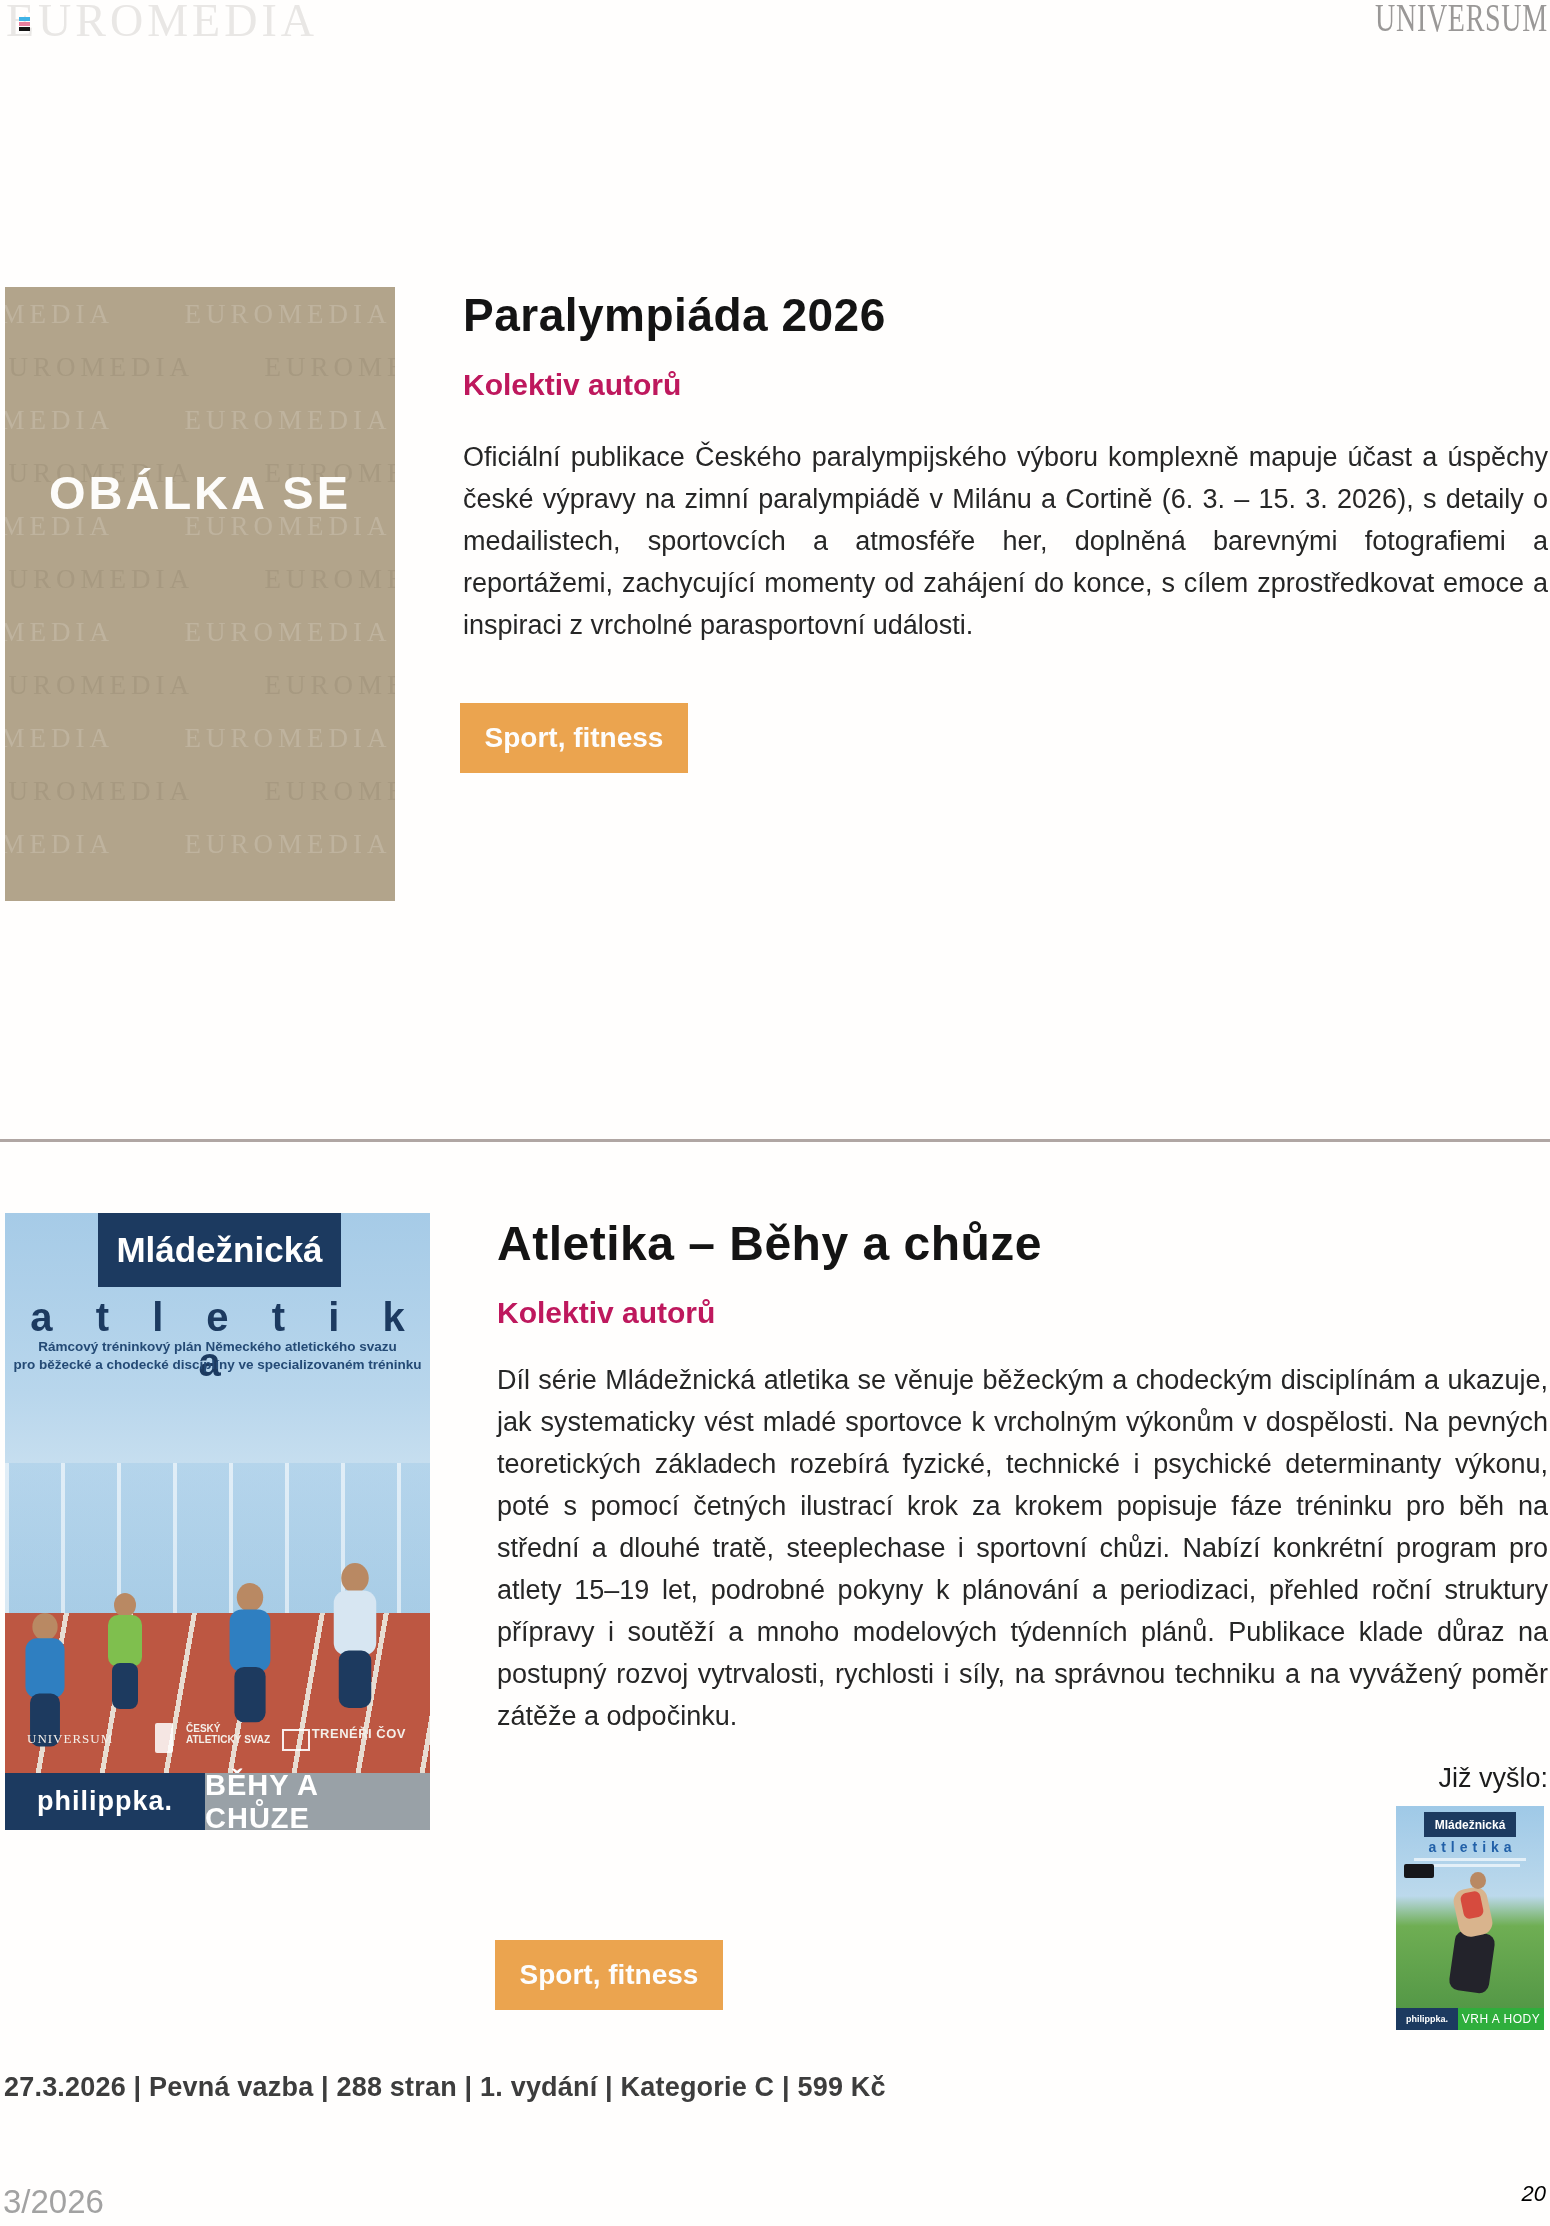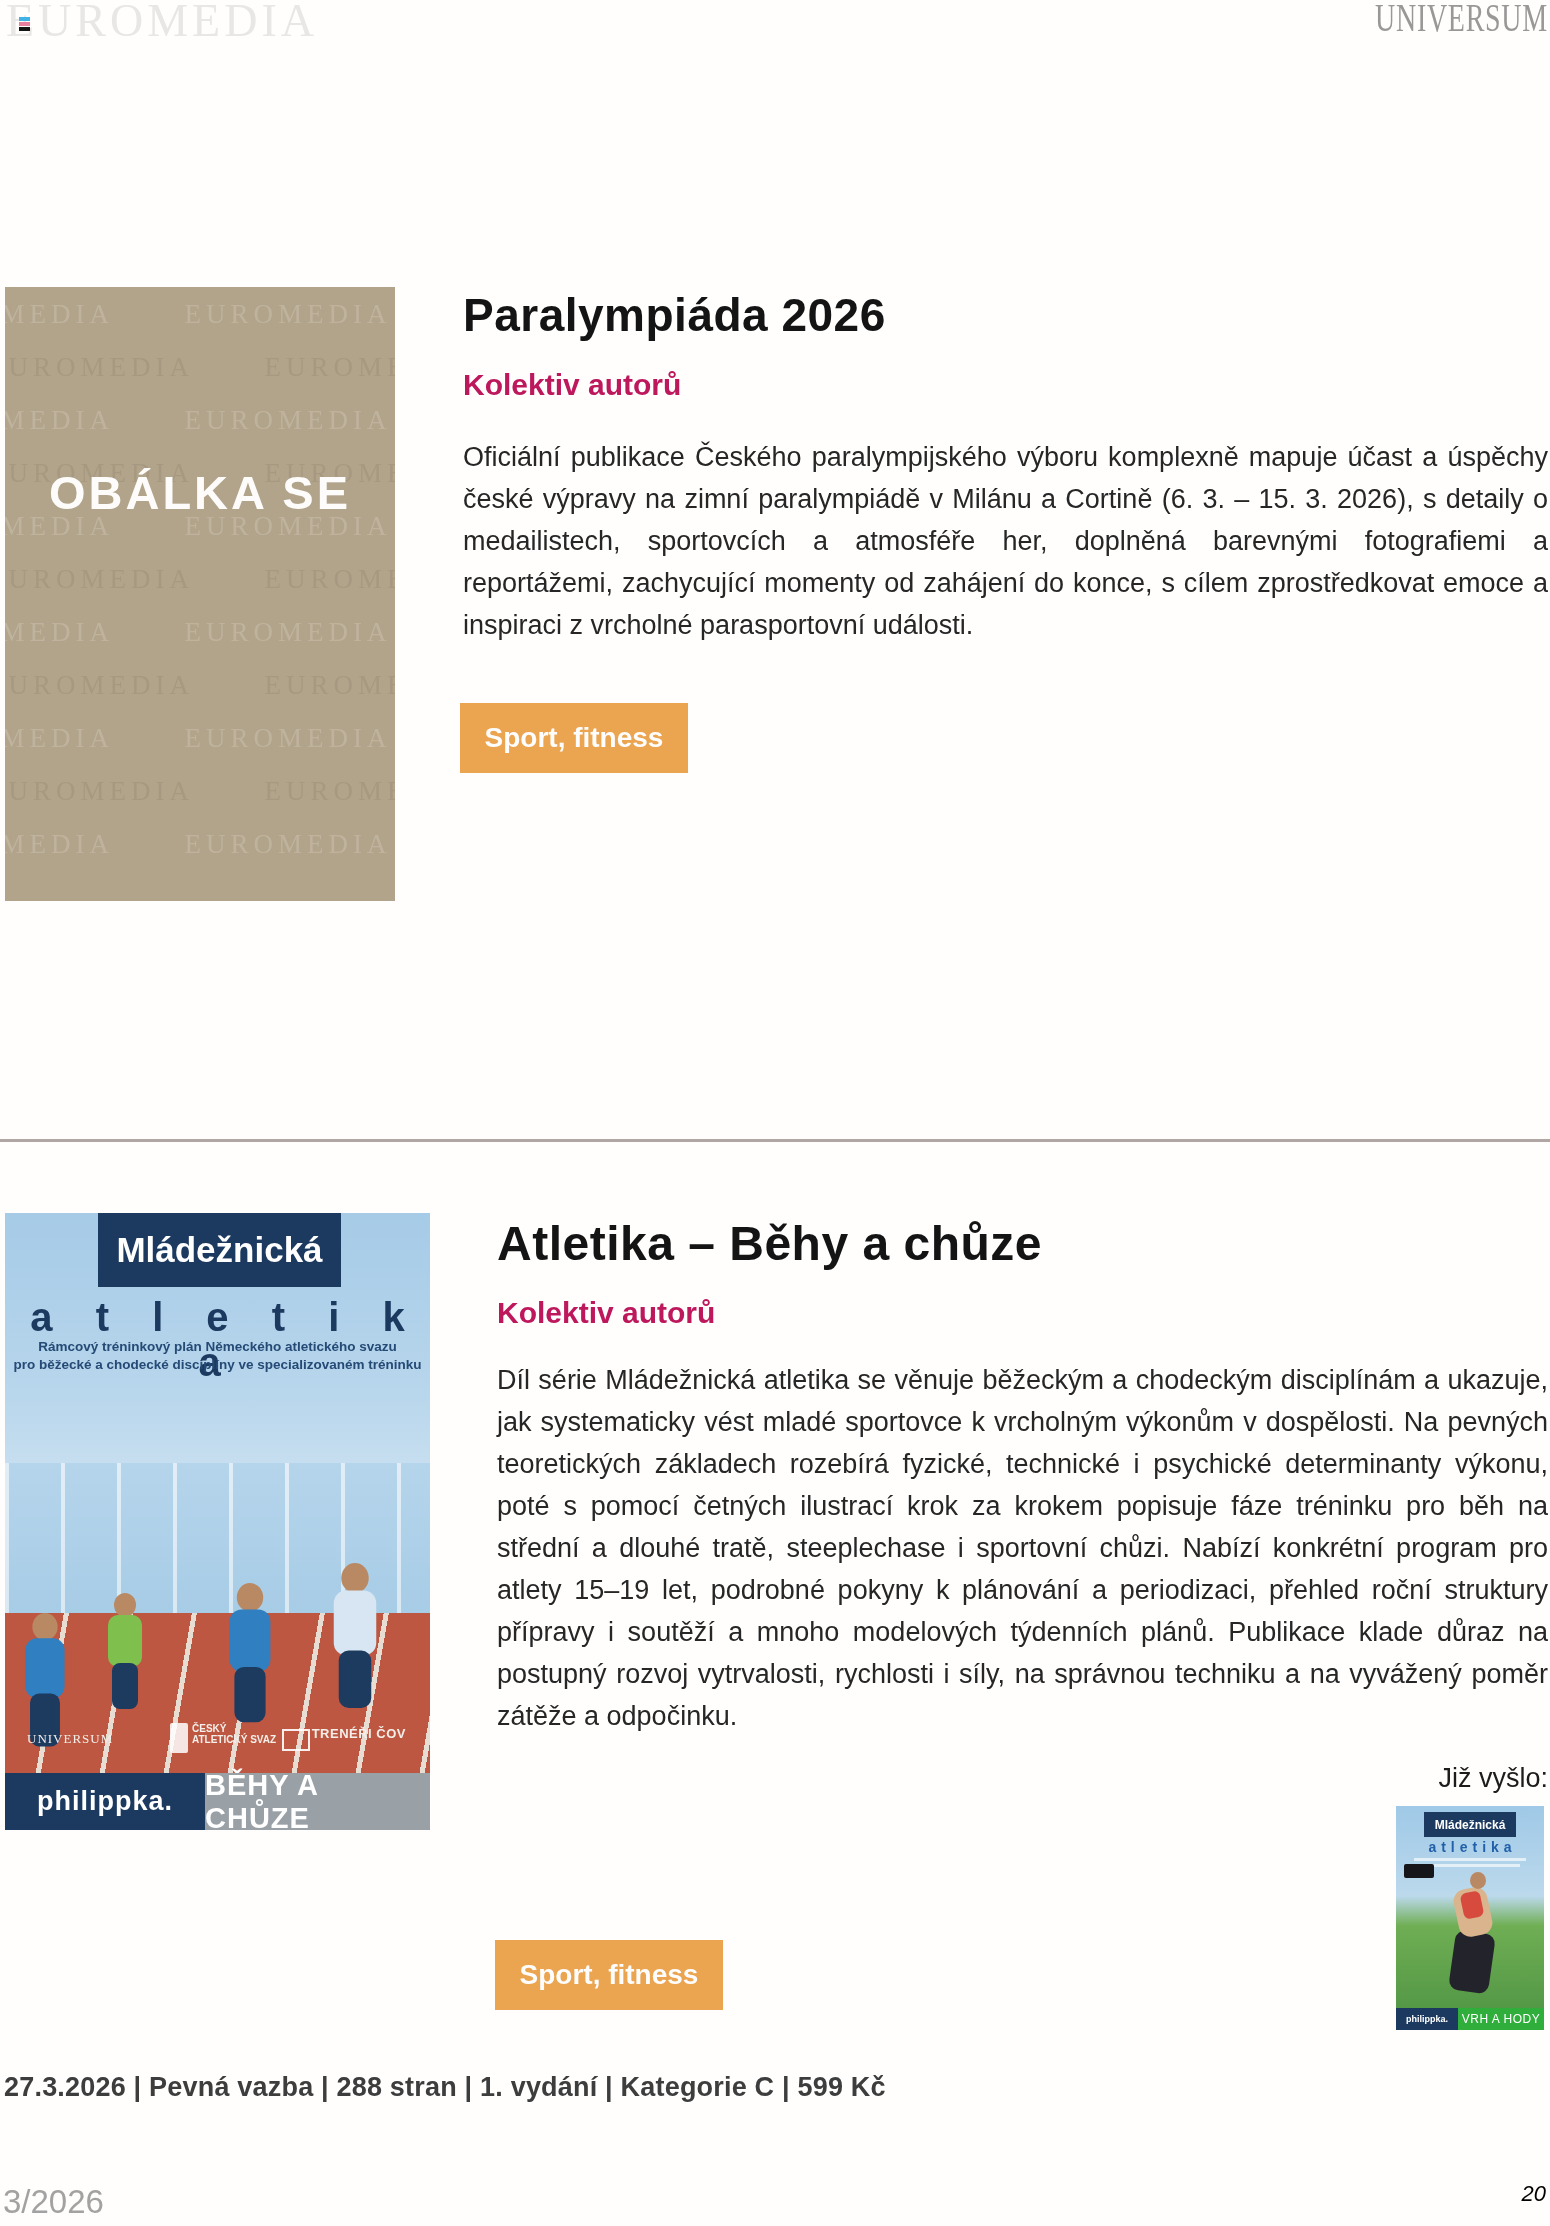--- a/index.html
+++ b/index.html
@@ -66,21 +66,21 @@
       display:flex;align-items:center;justify-content:center;color:#fff;
       font-size:35px;font-weight:bold;}
   .c2-atletika{position:absolute;left:0;top:82px;width:100%;text-align:center;
       color:#1c3a60;font-size:40px;font-weight:bold;letter-spacing:16px;text-indent:16px;}
   .c2-subtitle{position:absolute;left:0;width:100%;text-align:center;color:#244a75;
       font-size:13.5px;font-weight:bold;}
   .c2-logos{position:absolute;left:0;top:510px;width:425px;height:40px;color:#f4efe9;}
   .c2-logo-l{position:absolute;left:22px;top:8px;font-family:"Liberation Serif",serif;
       font-size:13px;letter-spacing:1px;}
   .c2-logo-c{position:absolute;left:150px;top:0;font-size:10px;font-weight:bold;width:90px;
-      line-height:11px;text-align:left;padding-left:22px;margin-left:15px;}
+      line-height:11px;text-align:left;padding-left:31px;}
   .c2-logo-c:before{content:"";position:absolute;left:0;top:0;width:18px;height:30px;
       background:rgba(255,255,255,.85);border-radius:2px;}
   .c2-logo-r{position:absolute;right:24px;top:4px;font-size:13px;font-weight:bold;
       letter-spacing:.5px;line-height:13px;padding-left:30px;}
   .c2-logo-r:before{content:"";position:absolute;left:0;top:2px;width:24px;height:18px;
       border:2px solid rgba(255,255,255,.9);}
   .c2-bar{position:absolute;left:0;top:560px;width:425px;height:57px;display:flex;}
   .c2-bar-left{width:200px;height:100%;background:#1c3a60;color:#fff;display:flex;
       align-items:center;justify-content:center;font-size:27px;font-weight:bold;
       letter-spacing:1px;}

